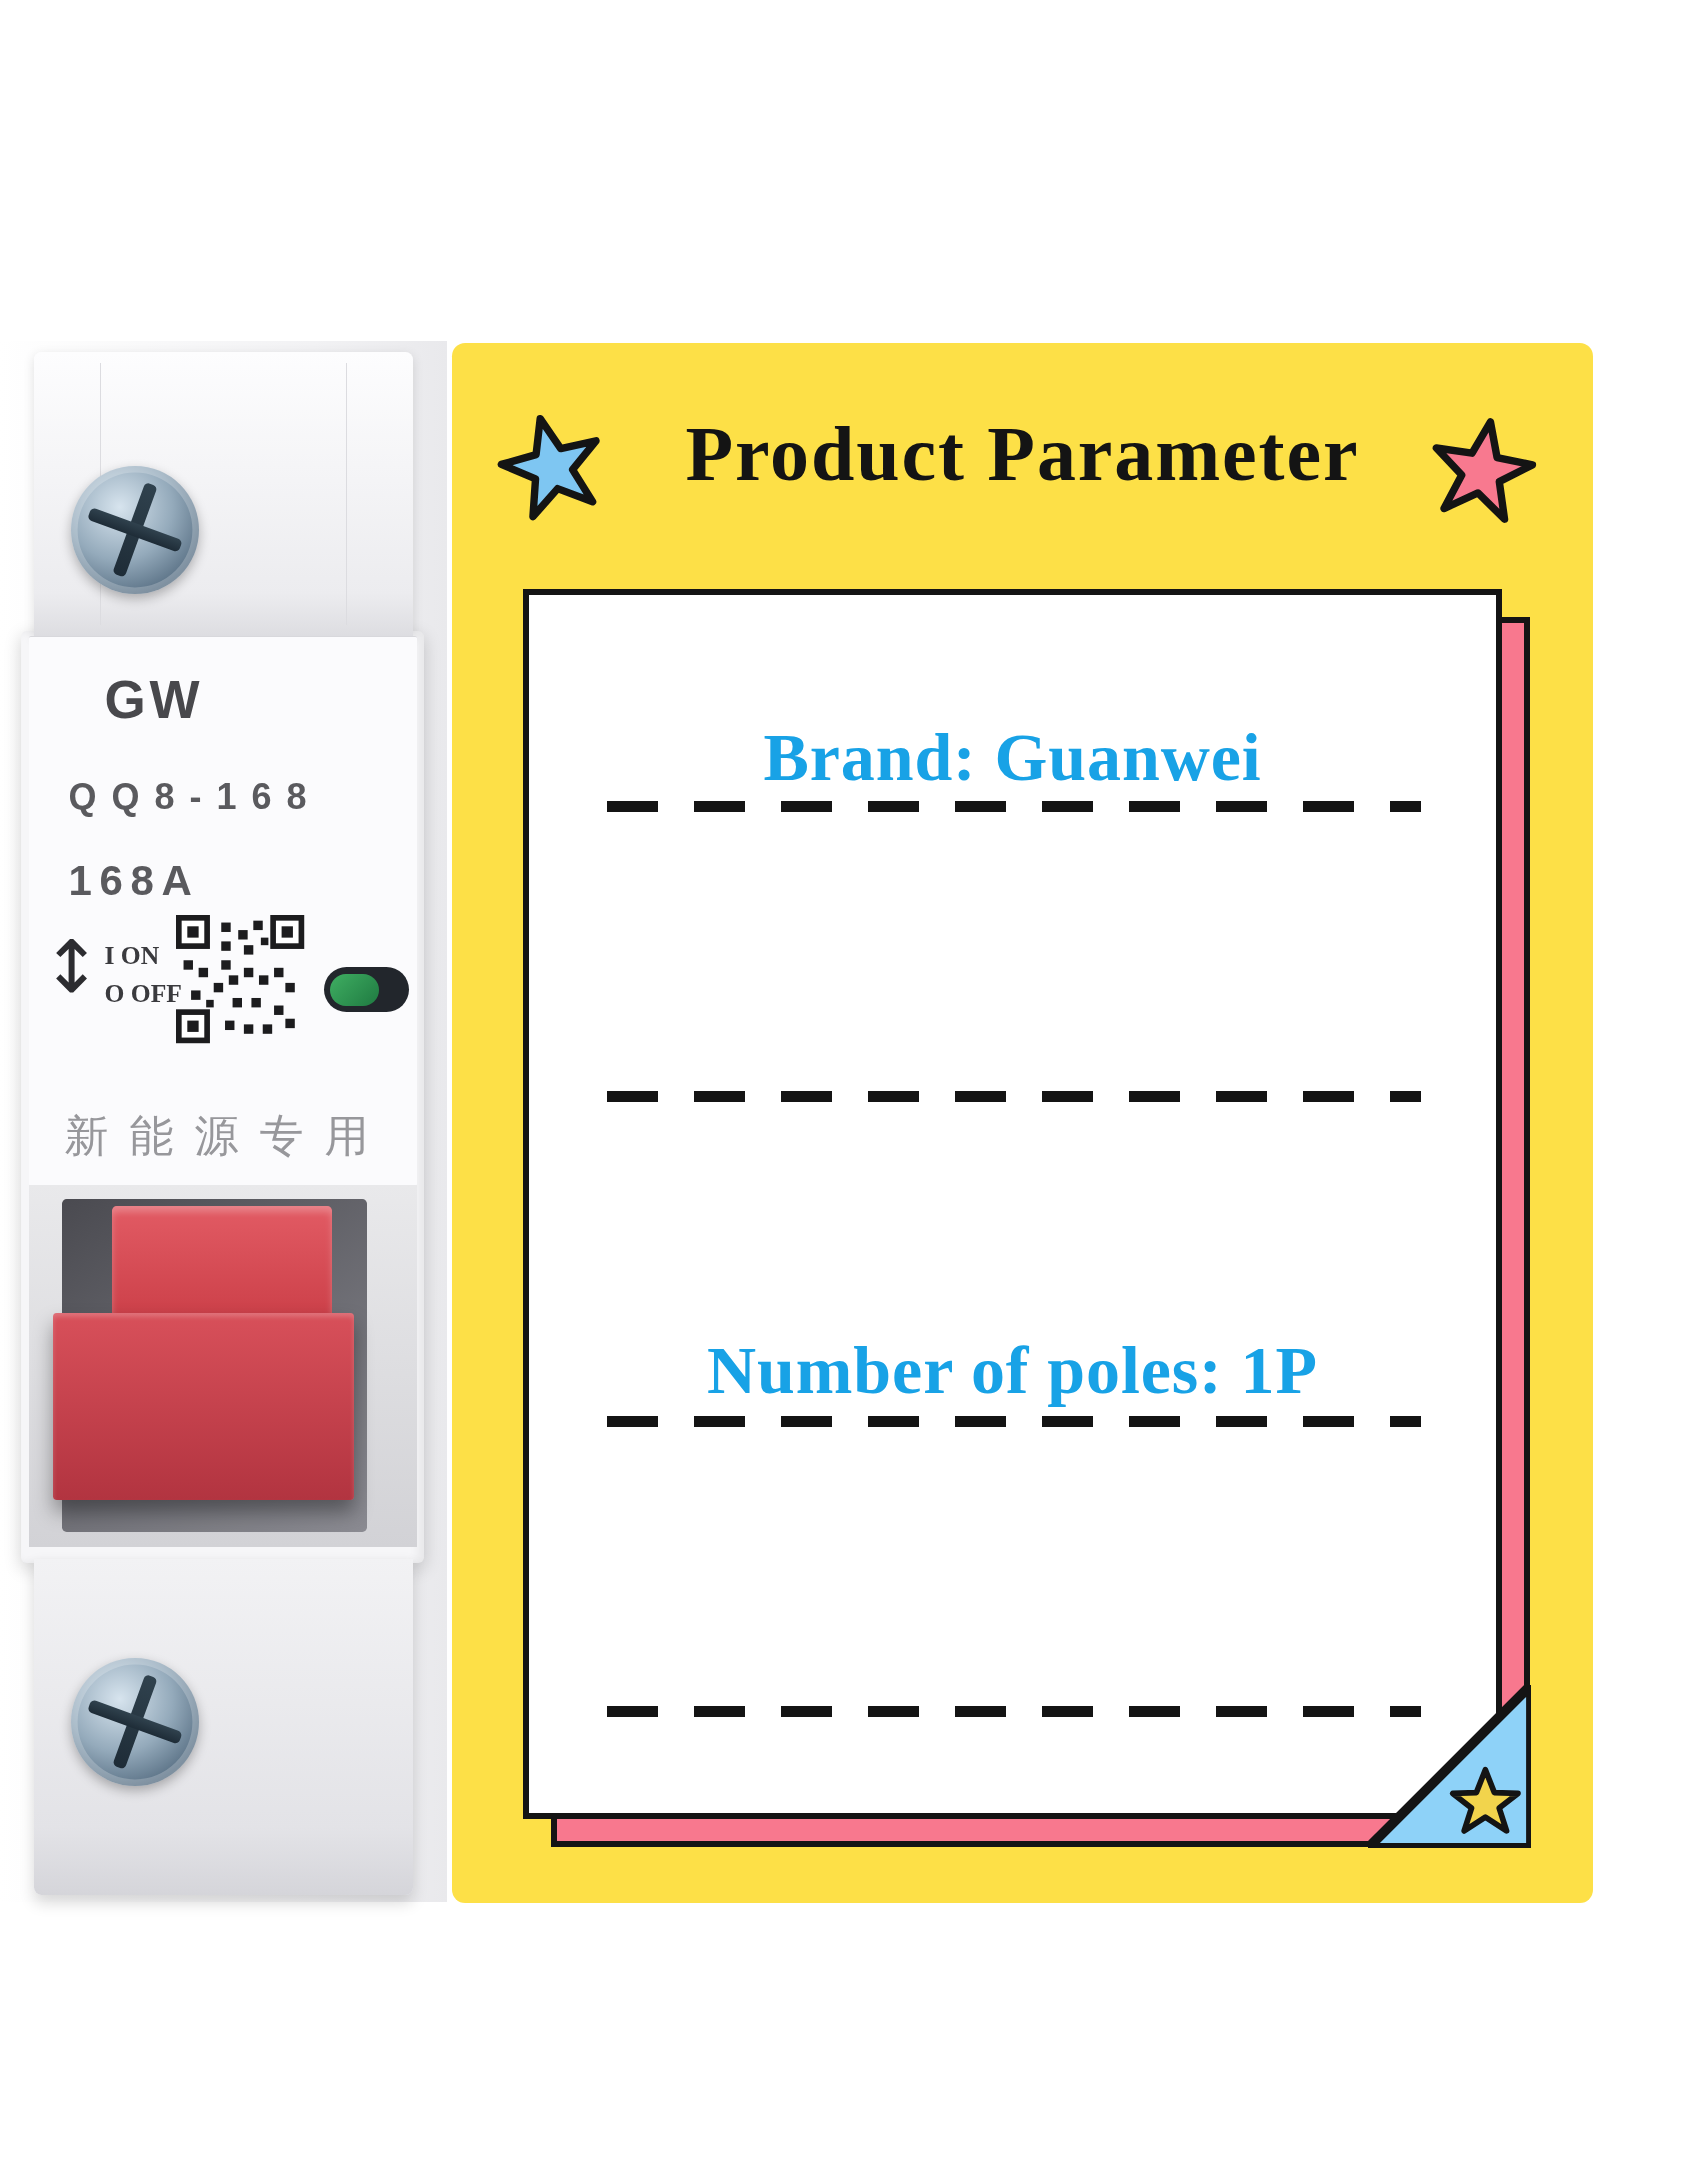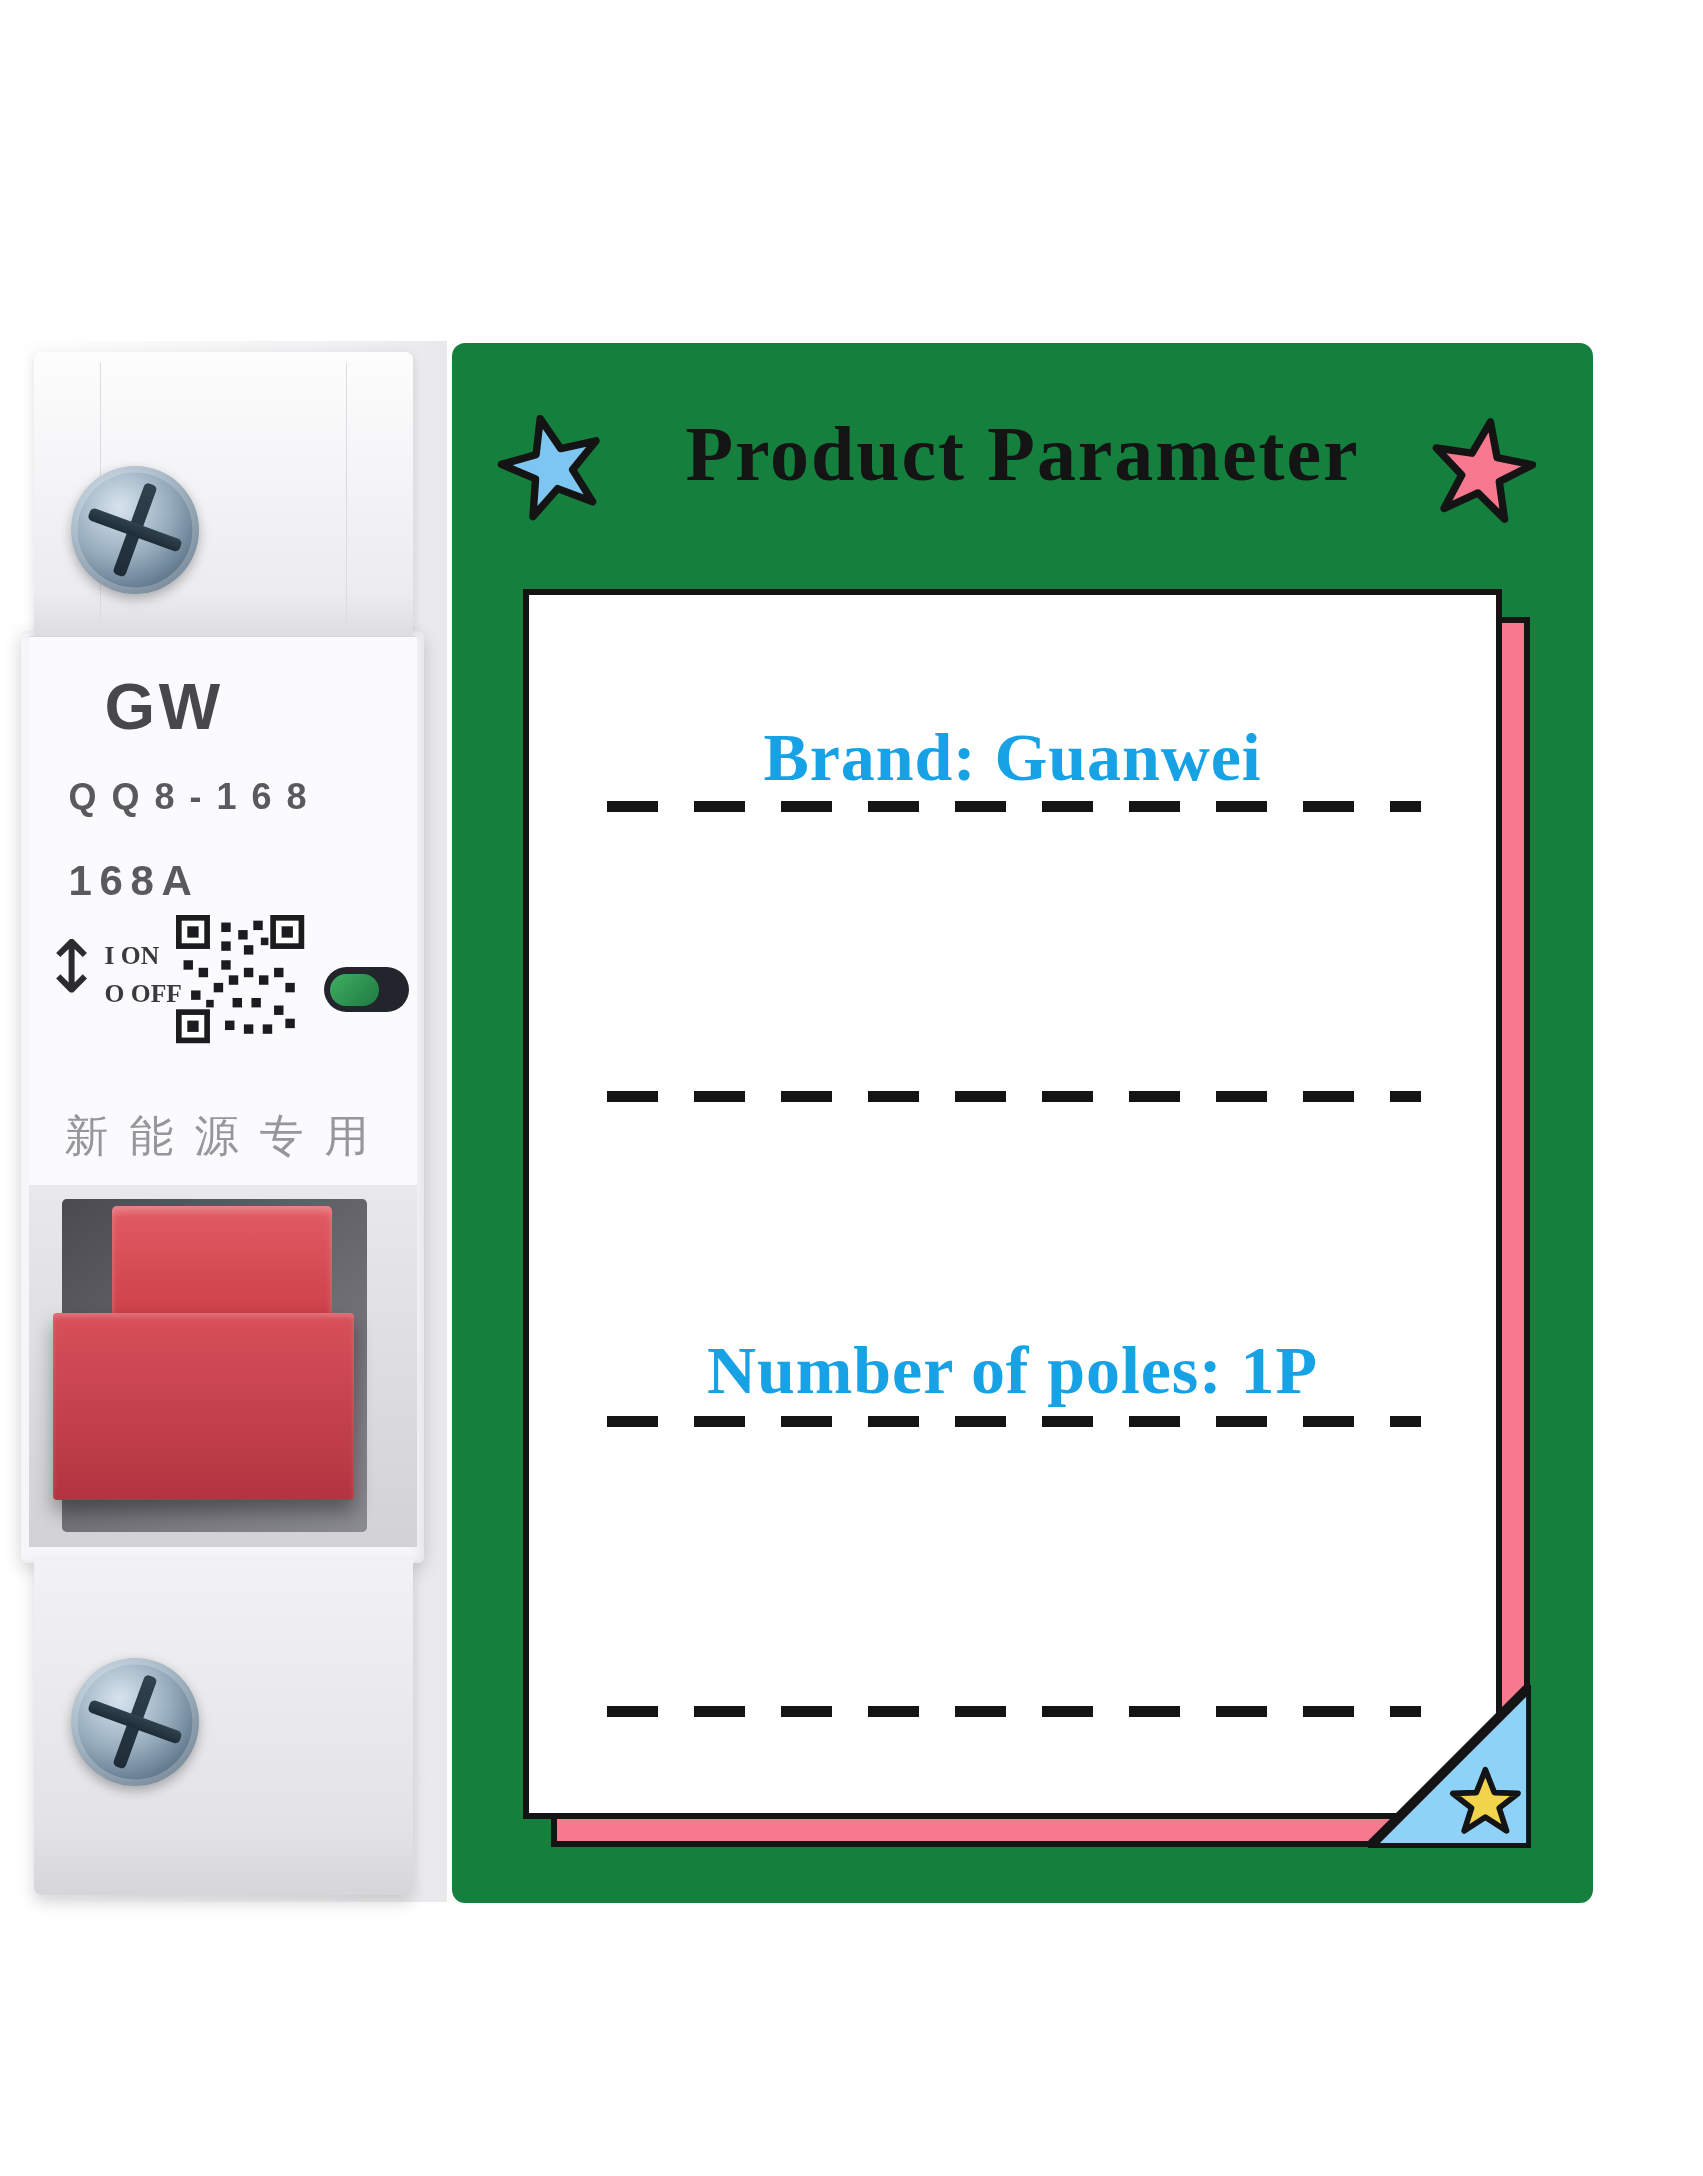--- a/index.html
+++ b/index.html
@@ -45,21 +45,21 @@
   .screw::before { width:13.2px; height:76%; transform:translate(-50%,-50%) rotate(20deg); }
   .screw::after  { width:76%; height:13.2px; transform:translate(-50%,-50%) rotate(20deg); }
 
   .brk-face {
     position:absolute; left:19px; top:284px; width:388px; height:549px;
     background:#fbfbfd; border-top:1.9px solid #d8d8dc; border-radius:1.9px;
   }
   .brk-brand {
     position:absolute; left:95px; top:317px;
     font-family:"Liberation Sans", sans-serif; font-weight:bold;
-    font-size:65px; letter-spacing:3.8px; color:#48484c;
+    font-size:53px; letter-spacing:3.8px; color:#48484c;
   }
   .brk-model {
     position:absolute; left:59px; top:424px;
     font-family:"Liberation Sans", sans-serif; font-weight:bold;
     font-size:36px; letter-spacing:15px; color:#5a5a5e;
   }
   .brk-rating {
     position:absolute; left:59px; top:488px;
     font-family:"Liberation Sans", sans-serif; font-weight:bold;
     font-size:42px; letter-spacing:7.6px; color:#5a5a5e;margin-top:17px;
@@ -102,21 +102,21 @@
   }
   .brk-handle-bottom {
     position:absolute; left:43px; top:961px; width:301px; height:187px;
     background:linear-gradient(180deg,#d8505a 0%, #b23440 100%);
     border-radius:3.8px; box-shadow:0 11.4px 19px rgba(0,0,0,.35), inset 0 3.8px 5.7px rgba(255,255,255,.2);
   }
 
   
   .panel {
     position:absolute; left:452px; top:343px; width:1141px; height:1560px;
-    background:#15803d; border-radius:13.2px;
+    background:#fde047; border-radius:13.2px;
   }
   .panel-title {
     position:absolute; left:0; right:0; top:66px; text-align:center;
     font-size:78px; font-weight:bold; color:#141414; letter-spacing:1.9px;
   }
   .star { position:absolute; }
   .star-left  { left:47px;  top:70px;  width:106px; height:106px; transform:rotate(-14deg); }
   .star-right { left:977px; top:74px; width:106px; height:106px; transform:rotate(10deg); }
 
   .back-sheet {

